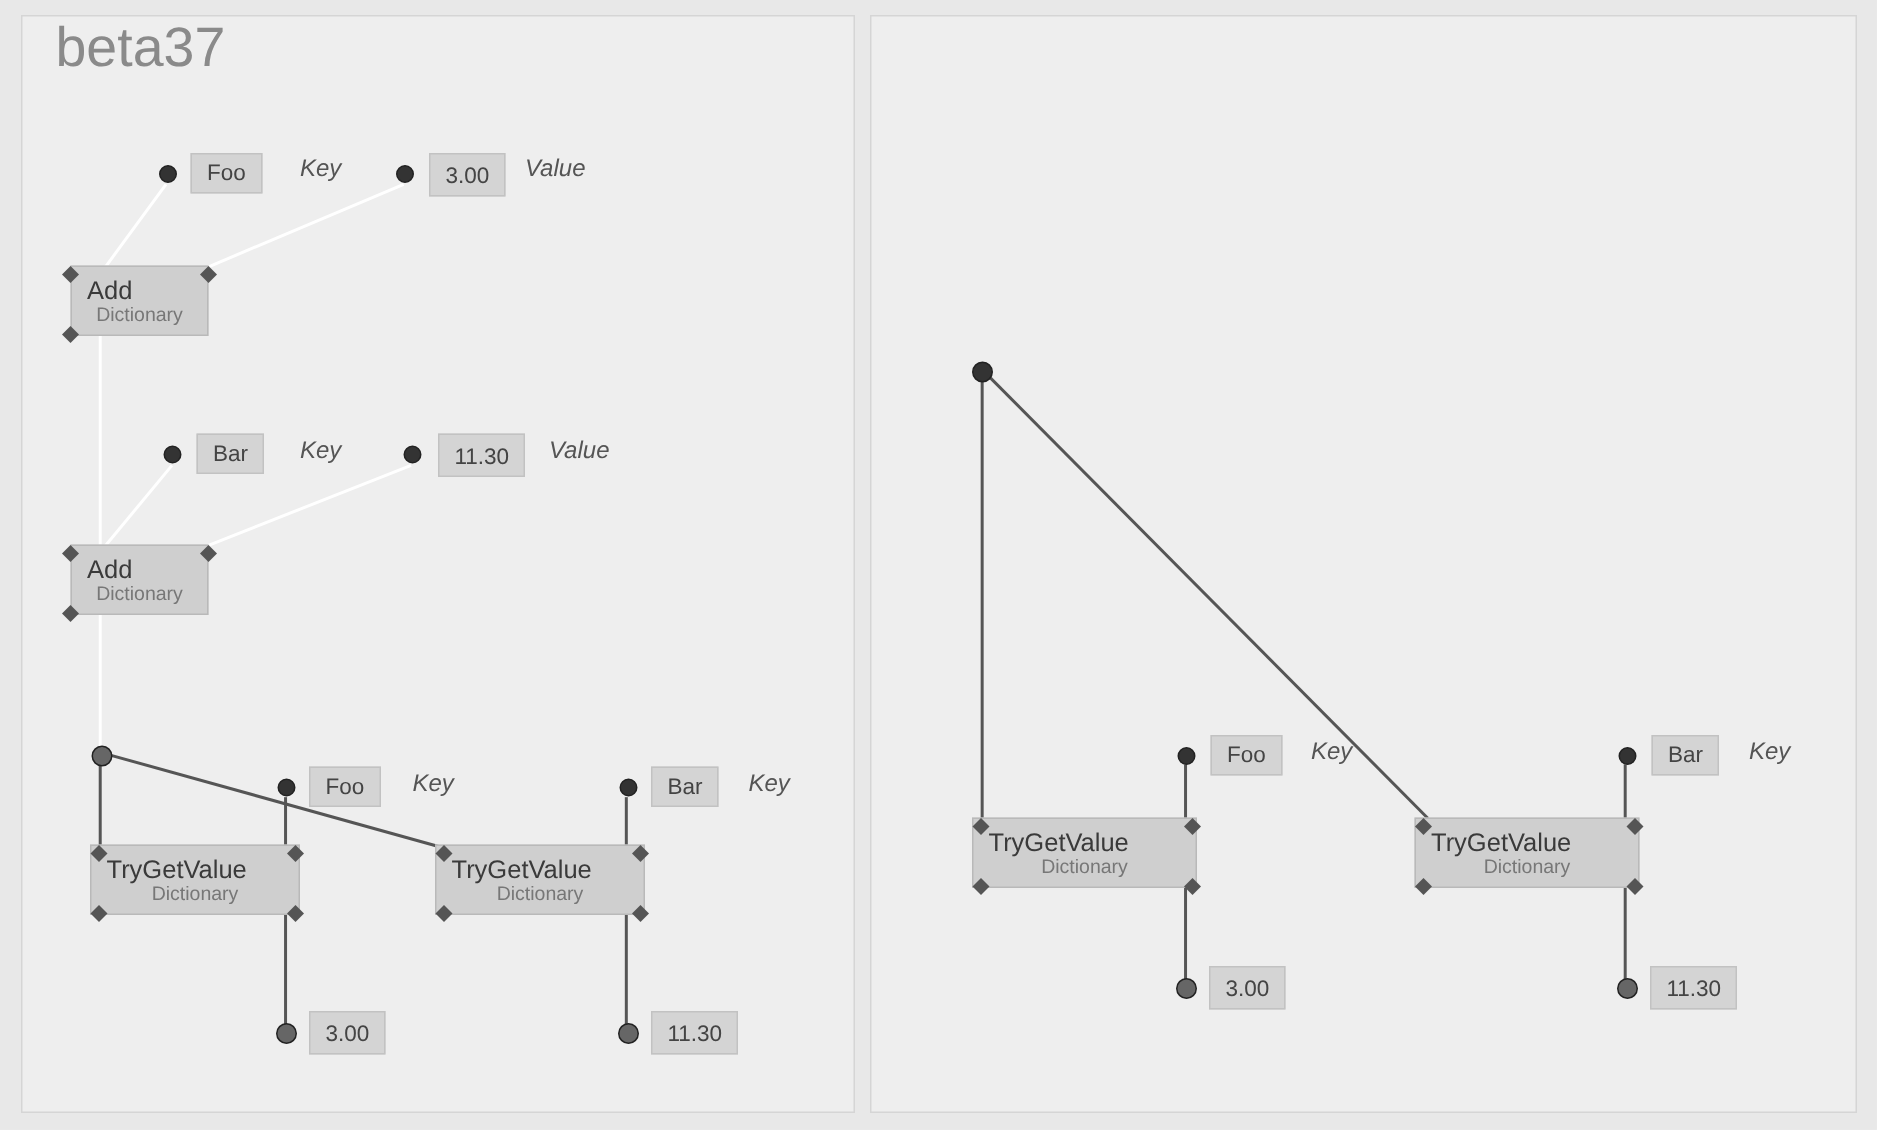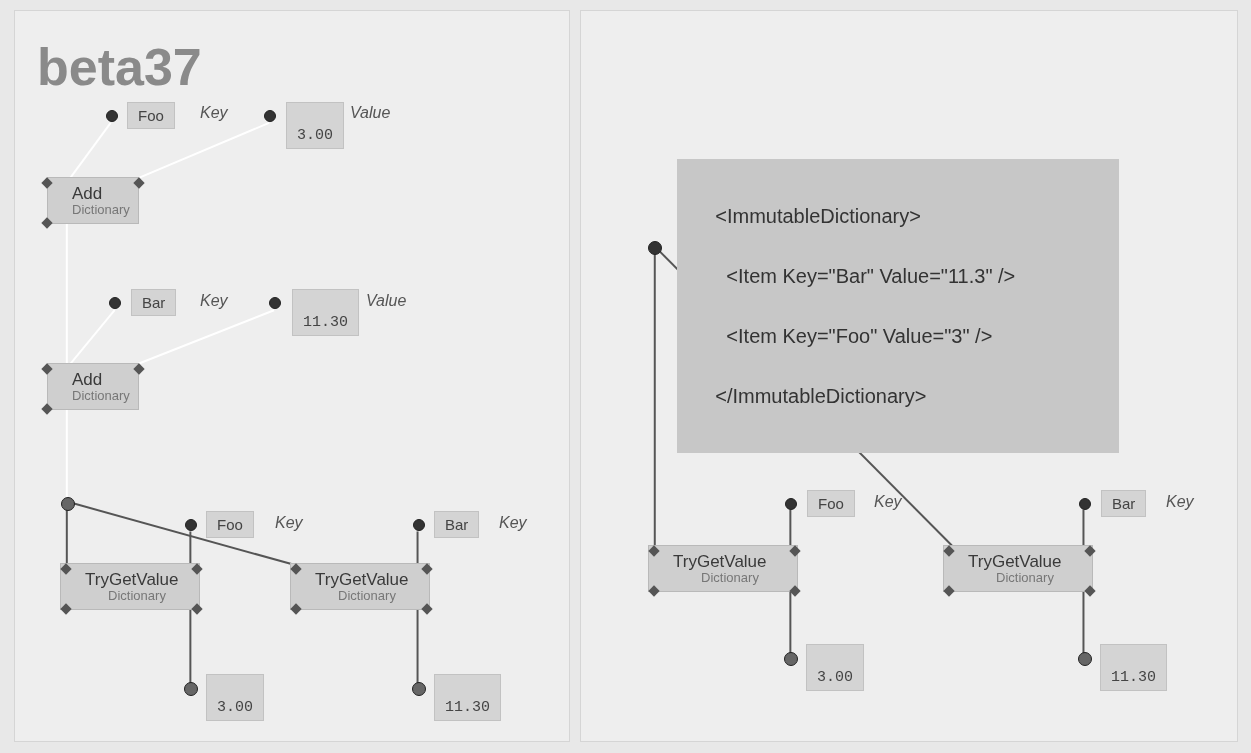--- a/index.html
+++ b/index.html
@@ -12,61 +12,60 @@
     overflow: hidden;
   }
   .panel {
     position: absolute;
     background: #eeeeee;
     border: 1px solid #d5d5d5;
     box-sizing: border-box;
   }
   .panel-title {
     position: absolute;
-    top: 26px;
+    top: 0;
     left: 22px;
-    font-size: 52px;
-    font-weight: 700;
+    font-size: 37px;
+    font-weight: 400;
     color: #8a8a8a;
   }
   svg.edges {
     position: absolute;
     top: 0;
     left: 0;
     width: 100%;
     height: 100%;
     pointer-events: none;
   }
   .node-box {
     position: absolute;
     background: #cfcfcf;
     border: 1px solid #b9b9b9;
     box-sizing: border-box;
-    padding: 6px 10px 6px 24px;
+    padding: 6px 10px 6px 10px;
     font-size: 17px;
     color: #3a3a3a;
   }
   .node-sub {
     font-size: 13px;
     color: #777;
     display: block;
     margin-top: -2px;
     text-align: center;
   }
   .value-pill {
     position: absolute;
     background: #d4d4d4;
     border: 1px solid #c2c2c2;
     padding: 4px 10px;
     font-size: 15px;
     color: #444;
   }
   .value-pill-top {
-    padding-top: 24px;
-    font-family: Liberation Mono, monospace;
+    padding-top: 6px;
   }
   .pin-label {
     position: absolute;
     font-size: 16px;
     color: #555;
     font-style: italic;
   }
   .pin-dot {
     position: absolute;
     width: 10px;
@@ -197,26 +196,20 @@
 
   <svg class="edges" viewBox="0 0 658 732">
     <line x1="74" y1="236" x2="74" y2="536" stroke="#555" stroke-width="2"></line>
     <line x1="74" y1="236" x2="372" y2="536" stroke="#555" stroke-width="2"></line>
     <line x1="210" y1="500" x2="210" y2="536" stroke="#555" stroke-width="2"></line>
     <line x1="504" y1="500" x2="504" y2="536" stroke="#555" stroke-width="2"></line>
     <line x1="210" y1="580" x2="210" y2="648" stroke="#555" stroke-width="2"></line>
     <line x1="504" y1="580" x2="504" y2="648" stroke="#555" stroke-width="2"></line>
   </svg>
 
-  <div class="xml-box" style="left:96px; top:148px; width:442px;">
-    <span>&lt;ImmutableDictionary&gt;</span><br>
-    <span>  &lt;Item Key="Bar" Value="11.3" /&gt;</span><br>
-    <span>  &lt;Item Key="Foo" Value="3" /&gt;</span><br>
-    <span>&lt;/ImmutableDictionary&gt;</span>
-  </div>
   <div class="pin-dot" style="left:67px; top:230px; width:12px; height:12px;"></div>
 
   <div class="pin-dot" style="left:204px; top:487px;"></div>
   <div class="value-pill" style="left:226px; top:479px;">Foo</div>
   <div class="pin-label" style="left:293px; top:482px;">Key</div>
 
   <div class="pin-dot" style="left:498px; top:487px;"></div>
   <div class="value-pill" style="left:520px; top:479px;">Bar</div>
   <div class="pin-label" style="left:585px; top:482px;">Key</div>
 

